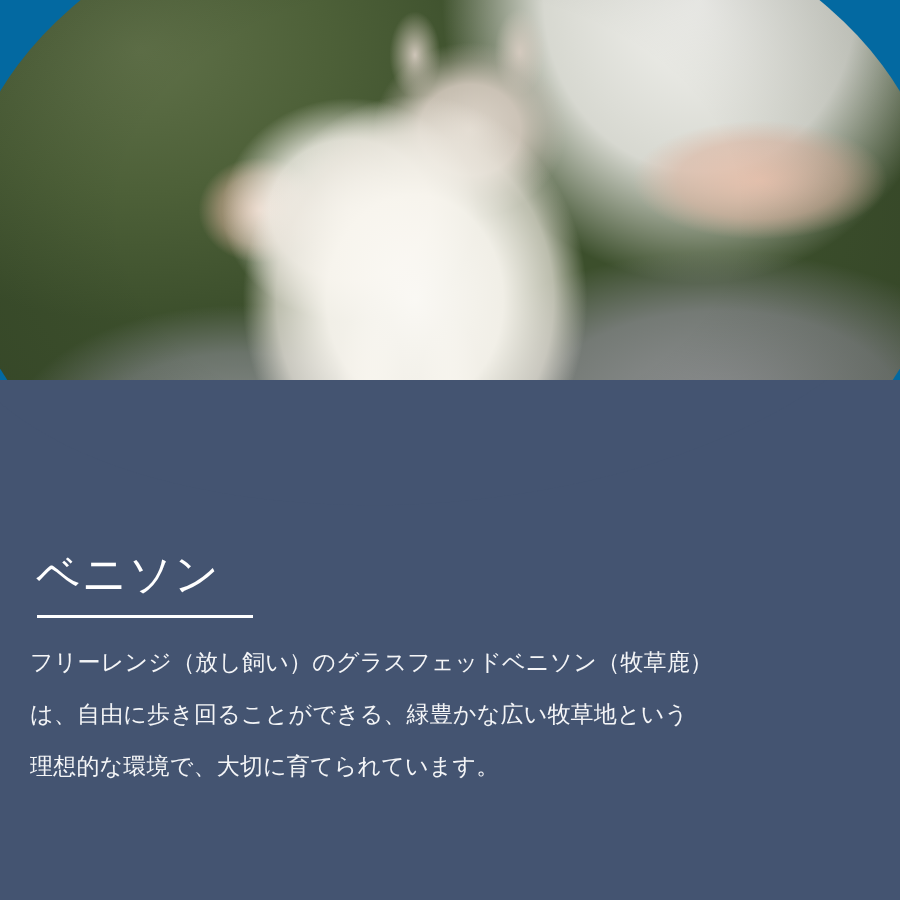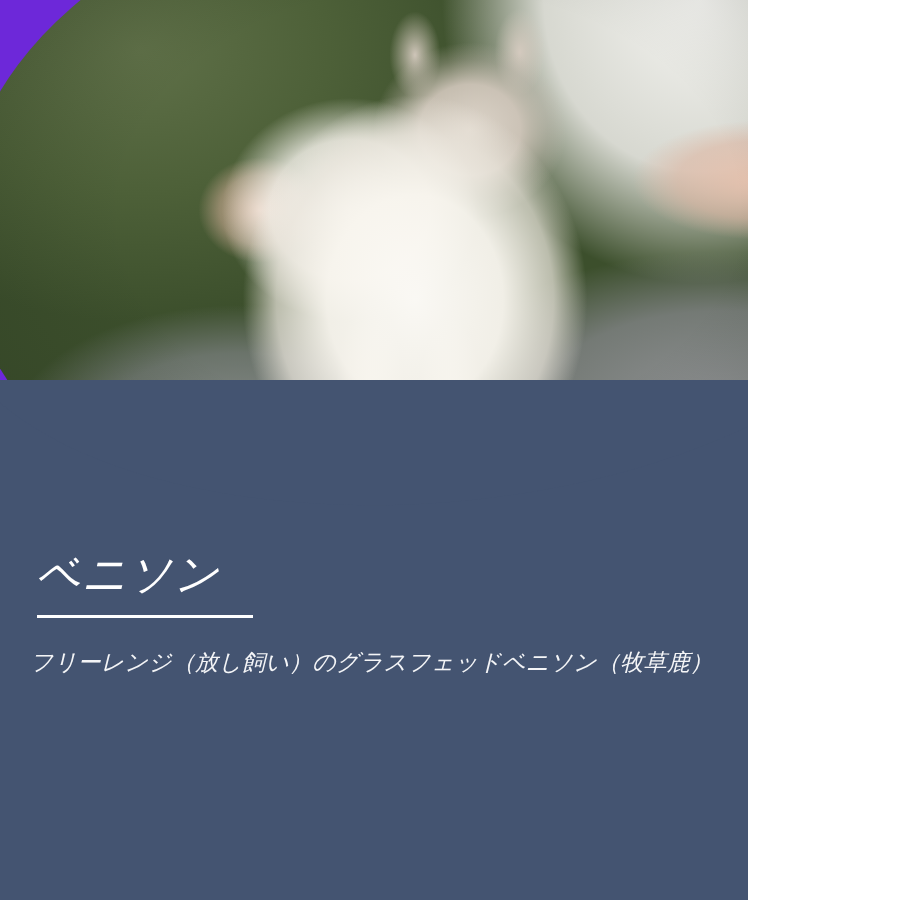--- a/index.html
+++ b/index.html
@@ -10,25 +10,24 @@
   body {
     width: 900px;
     height: 900px;
     background: #ffffff;
     font-family: "Liberation Sans", "DejaVu Sans", sans-serif;
     overflow: hidden;
   }
 
   .card {
     position: relative;
-    width: 748px;
+    width: 900px;
     height: 900px;
-    background: #6d28d9;
-    overflow: hidden;
-    font-style: italic;
+    background: #0369a1;
+    overflow: hidden;
   }
 
   
   .photo-wrap {
     position: absolute;
     left: -40px;
     top: -120px;
     width: 980px;
     height: 700px;
     overflow: hidden;
@@ -204,16 +203,18 @@
     </div>
   </div>
 
   <div class="content">
     <h2 class="heading">ベニソン</h2>
 
     <div class="heading-rule"></div>
 
     <p class="body-copy">
       <span class="line">フリーレンジ（放し飼い）のグラスフェッドベニソン（牧草鹿）</span>
+      <span class="line">は、自由に歩き回ることができる、緑豊かな広い牧草地という</span>
+      <span class="line">理想的な環境で、大切に育てられています。</span>
     </p>
   </div>
 
 </div>
 
 </body></html>

